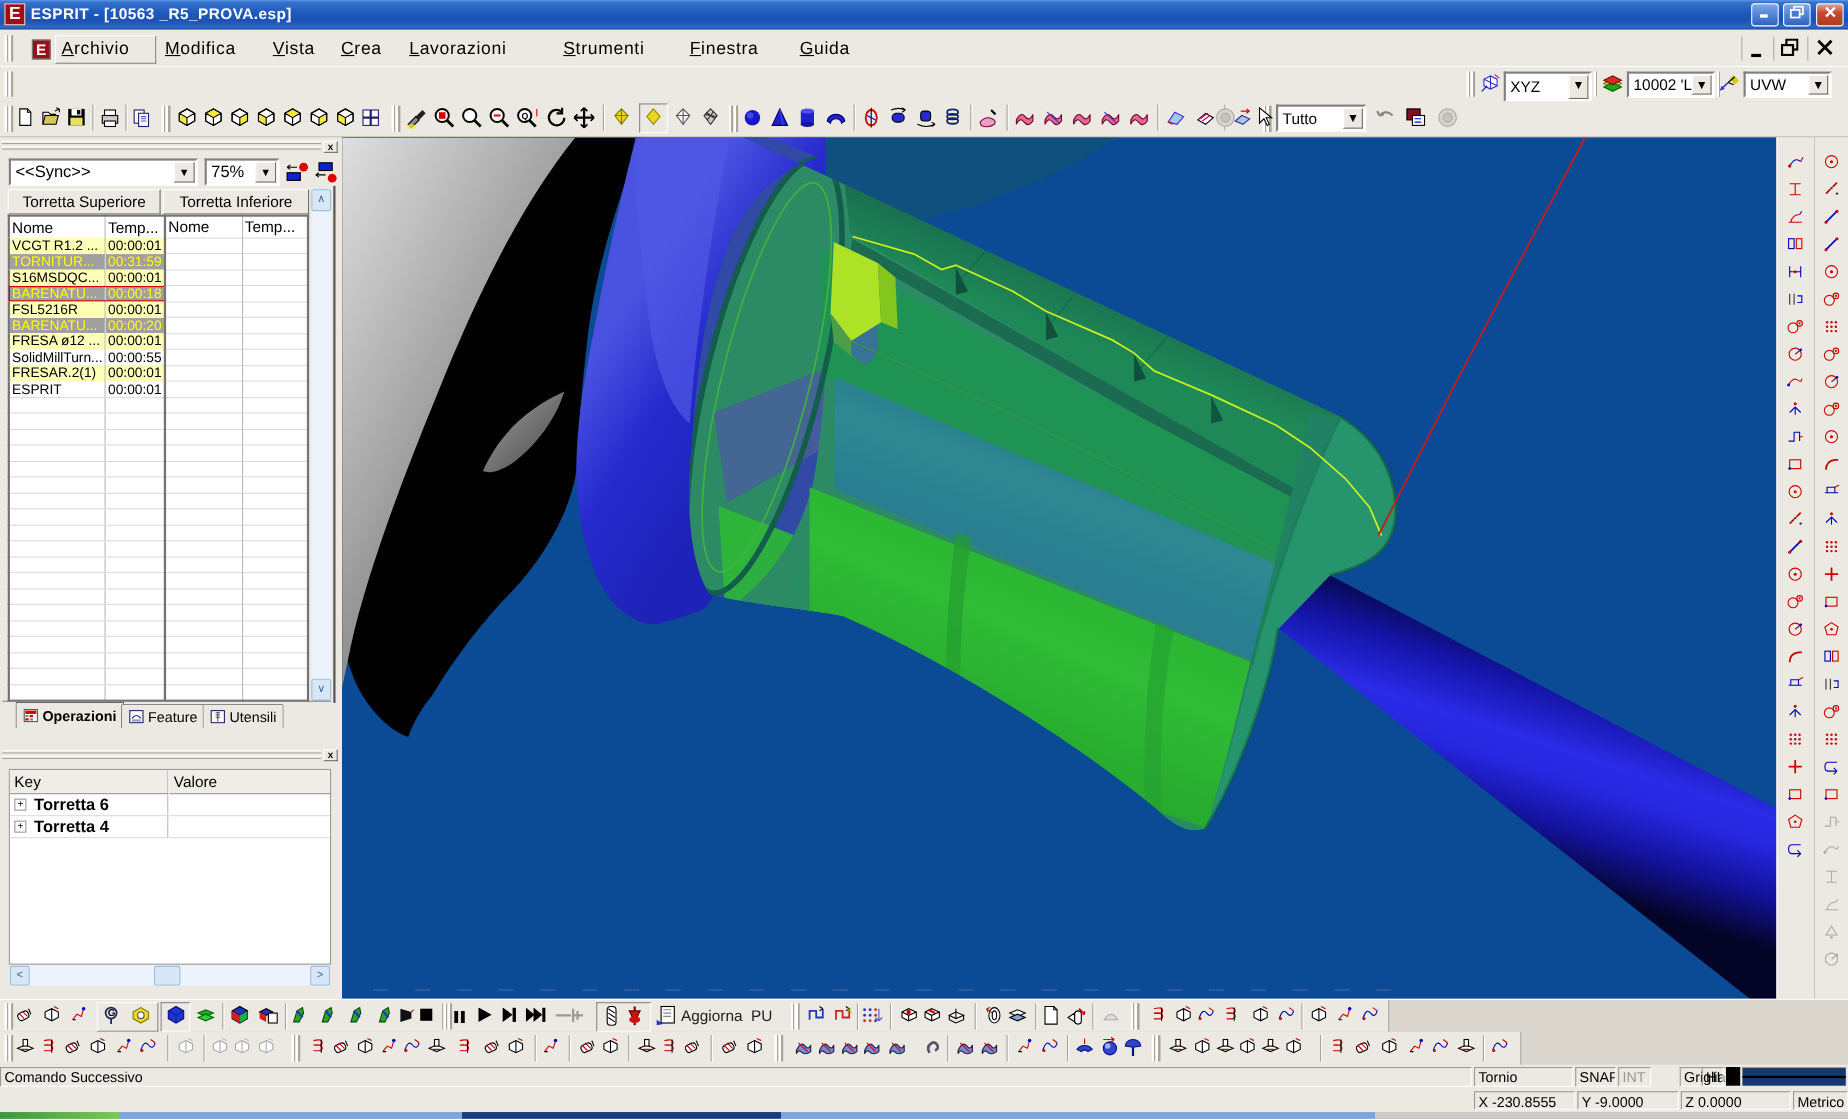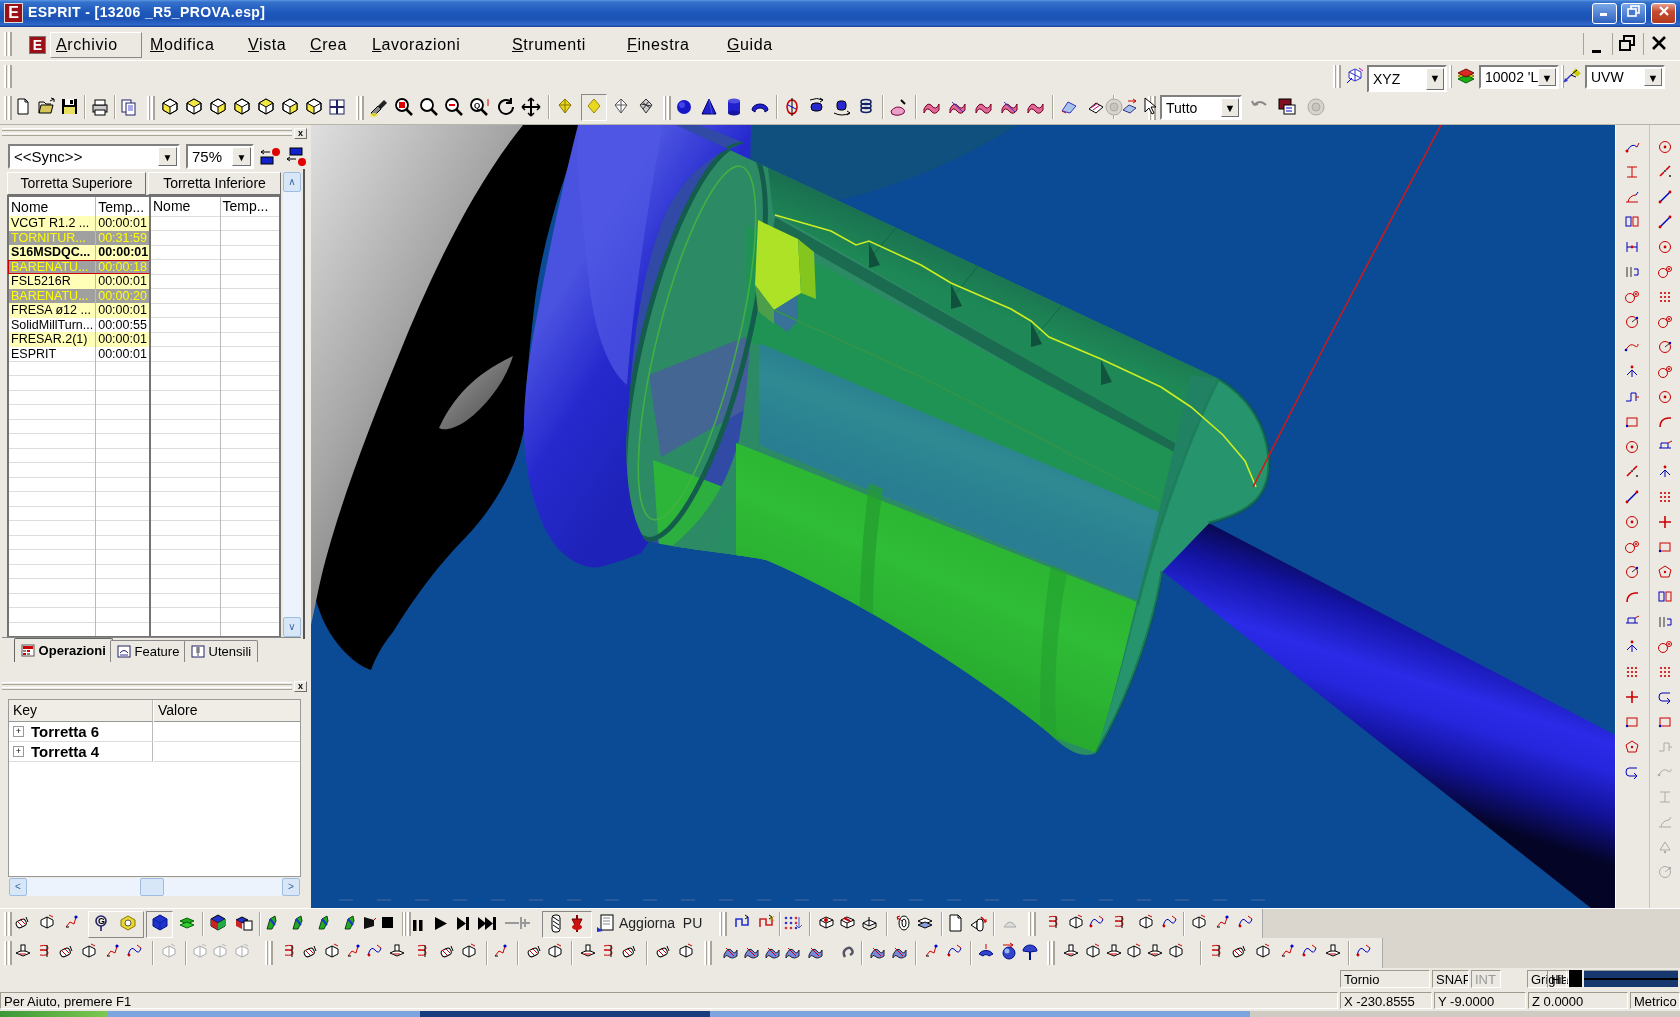--- a/index.html
+++ b/index.html
@@ -32,21 +32,21 @@
 #bota{left:0;top:908px;width:1680px;height:30px;background:#ECE9E2;border-top:1px solid #fff}
 #botb{left:0;top:938px;width:1680px;height:30px;background:#ECE9E2}
 #stat1{left:0;top:968px;width:1680px;height:22px;background:#ECE9E2}
 #stat2{left:0;top:990px;width:1680px;height:21px;background:#ECE9E2}
 .scell{border:1px solid;border-color:#9E9A8E #fff #fff #9E9A8E;font-size:13px;color:#000;padding-left:3px;top:2px;height:18px;line-height:17px;overflow:hidden;white-space:nowrap}
 #taskbar{left:0;top:1011px;width:1680px;height:6px;background:#7EA4E0}
 .tabbtn{border:1px solid #888;border-bottom:none;background:#ECE9E2;font-size:13px;display:inline-flex;align-items:center;padding:0 6px;height:22px;border-radius:2px 2px 0 0}
 </style></head><body>
 <div id="titlebar" class="abs">
     <div class="eicon abs">E</div>
-    <div class="ttext abs">ESPRIT - [13206 _R5_PROVA.esp]</div>
+    <div class="ttext abs">ESPRIT - [10563 _R5_PROVA.esp]</div>
     <div class="wbtn abs" style="left:1592px;background:linear-gradient(#7AA7E8,#2E62C0)"><svg width="12" height="12" viewBox="0 0 12 12">
         <rect x="1" y="8" width="7" height="3" fill="#fff"></rect>
       </svg></div>
     <div class="wbtn abs" style="left:1621px;background:linear-gradient(#7AA7E8,#2E62C0)"><svg width="13" height="12" viewBox="0 0 13 12">
         <rect x="4" y="1" width="8" height="7" fill="none" stroke="#fff" stroke-width="1.6"></rect>
         <rect x="1" y="4" width="8" height="7" fill="#4A79D0" stroke="#fff" stroke-width="1.6"></rect>
       </svg></div>
     <div class="wbtn abs" style="left:1651px;background:linear-gradient(#E8A091,#C44B2E 40%,#B03A20)"><svg width="12" height="12" viewBox="0 0 12 12">
         <path d="M2,2 L10,10 M10,2 L2,10" stroke="#fff" stroke-width="2.2"></path>
       </svg></div>
@@ -358,21 +358,21 @@
             <td style="font-size:14px">Temp...</td>
           </tr>
           <tr style="background:#FFFFB8;">
             <td style="color:#000;border-right:1px solid #bbb">VCGT R1.2 ...</td>
             <td style="color:#000">00:00:01</td>
           </tr>
           <tr style="background:#A0A0A0;">
             <td style="color:#FFFF00;border-right:1px solid #bbb">TORNITUR...</td>
             <td style="color:#FFFF00">00:31:59</td>
           </tr>
-          <tr style="background:#FFFFB8;font-weight:bold;">
+          <tr style="background:#FFFFB8;">
             <td style="color:#000;border-right:1px solid #bbb">S16MSDQC...</td>
             <td style="color:#000">00:00:01</td>
           </tr>
           <tr style="background:#A0A0A0;outline:1px solid #cc0000;outline-offset:-1px;">
             <td style="color:#FFFF00;border-right:1px solid #bbb">BARENATU...</td>
             <td style="color:#FFFF00">00:00:18</td>
           </tr>
           <tr style="background:#FFFFB8;">
             <td style="color:#000;border-right:1px solid #bbb">FSL5216R</td>
             <td style="color:#000">00:00:01</td>
@@ -1511,32 +1511,32 @@
       </svg></div>
     <div class="tbsep abs" style="left:1348px"></div>
     <div class="abs" style="left:1354px;top:4px;width:20px;height:20px"><svg width="20" height="20" viewBox="0 0 20 20">
         <path d="M3,13 Q6,3 10,8 T16,6" fill="none" stroke="#00b"></path>
         <path d="M12,3 L16,6" stroke="#c00"></path>
         <circle cx="4" cy="13" r="1.4" fill="#c00"></circle>
       </svg></div>
     <div class="abs" style="left:1382px;top:0;width:298px;height:30px;background:#DAD6CE;border-left:1px solid #aaa"></div>
   </div>
 <div id="stat1" class="abs">
+    <div class="scell abs" style="left:0px;width:1338px">Comando Successivo</div>
     <div class="scell abs" style="left:1340px;width:90px">Tornio</div>
     <div class="scell abs" style="left:1432px;width:37px">SNAP</div>
     <div class="scell abs" style="left:1471px;width:30px;color:#999">INT</div>
     <div class="scell abs" style="left:1527px;width:42px">Griglia</div>
     <div class="scell abs" style="left:1547px;width:20px">HI</div>
     <div class="abs" style="left:1569px;top:2px;width:13px;height:17px;background:#000"></div>
     <div class="abs" style="left:1584px;top:2px;width:94px;height:17px;background:#16386E;border-top:1px solid #999">
       <div class="abs" style="left:0;top:7px;width:94px;height:2px;background:#000"></div>
     </div>
   </div>
 <div id="stat2" class="abs">
-    <div class="scell abs" style="left:0px;width:1338px;height:17px">Per Aiuto, premere F1</div>
     <div class="scell abs" style="left:1340px;width:92px;height:17px">X -230.8555</div>
     <div class="scell abs" style="left:1434px;width:92px;height:17px">Y -9.0000</div>
     <div class="scell abs" style="left:1528px;width:100px;height:17px">Z 0.0000</div>
     <div class="scell abs" style="left:1630px;width:50px;height:17px">Metrico</div>
   </div>
 <div id="taskbar" class="abs">
     <div class="abs" style="left:0;top:0;width:108px;height:6px;background:linear-gradient(90deg,#3C9838,#7CC850)"></div>
     <div class="abs" style="left:420px;top:0;width:290px;height:6px;background:#1A3C7E"></div>
     <div class="abs" style="left:1250px;top:0;width:430px;height:6px;background:#CFCBC3"></div>
   </div>

